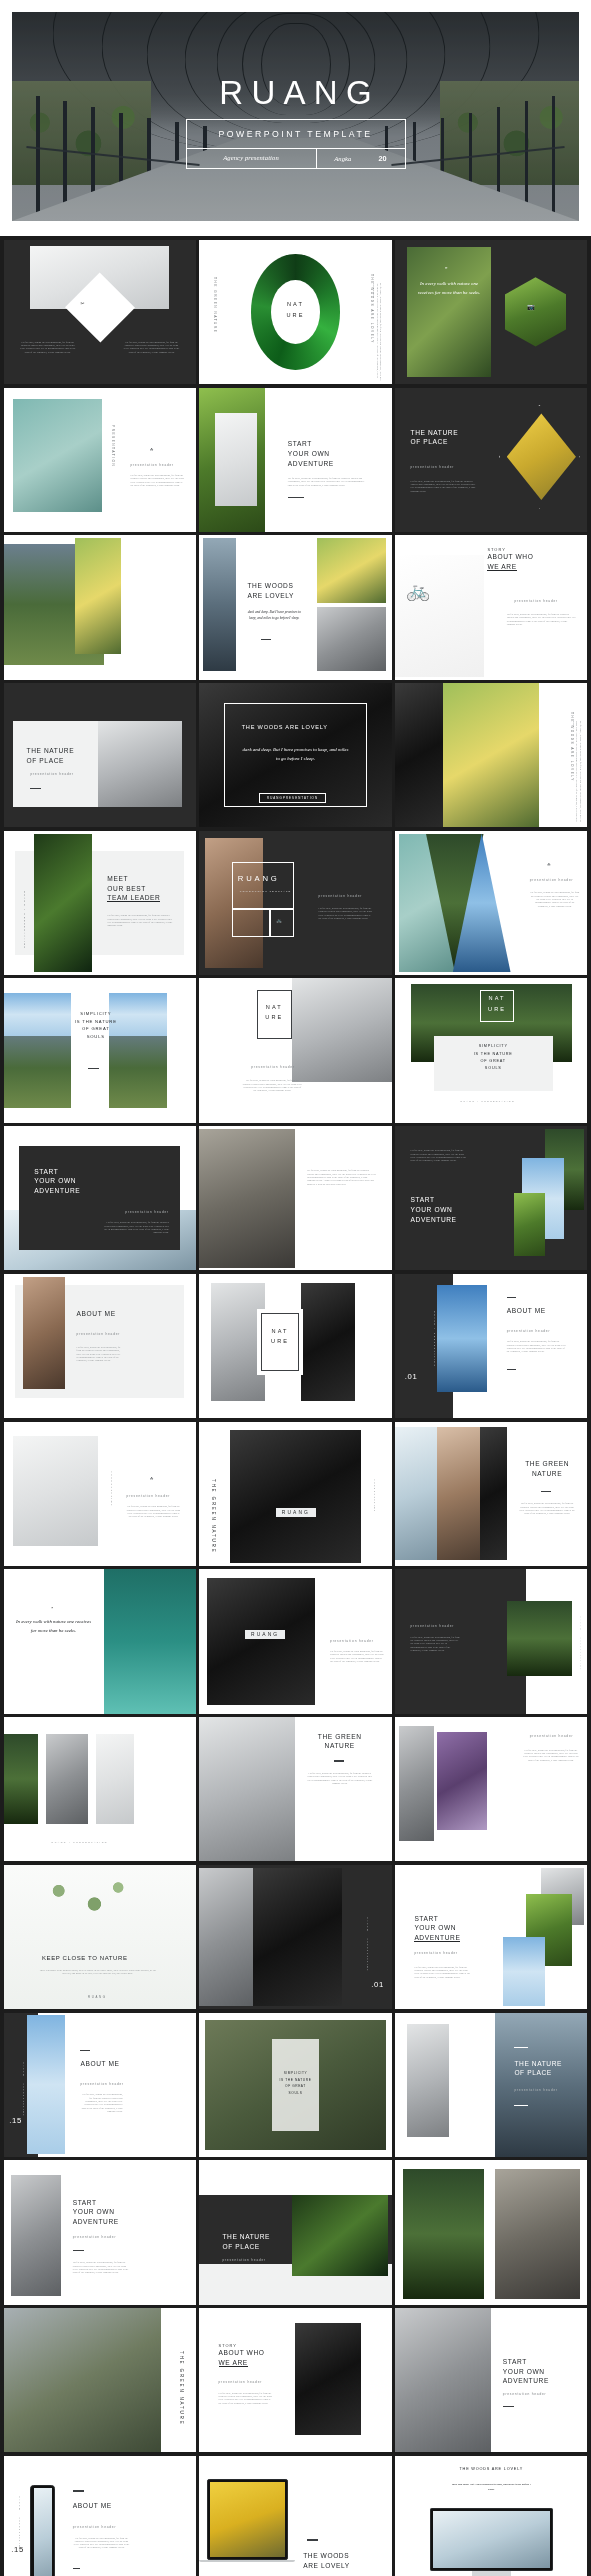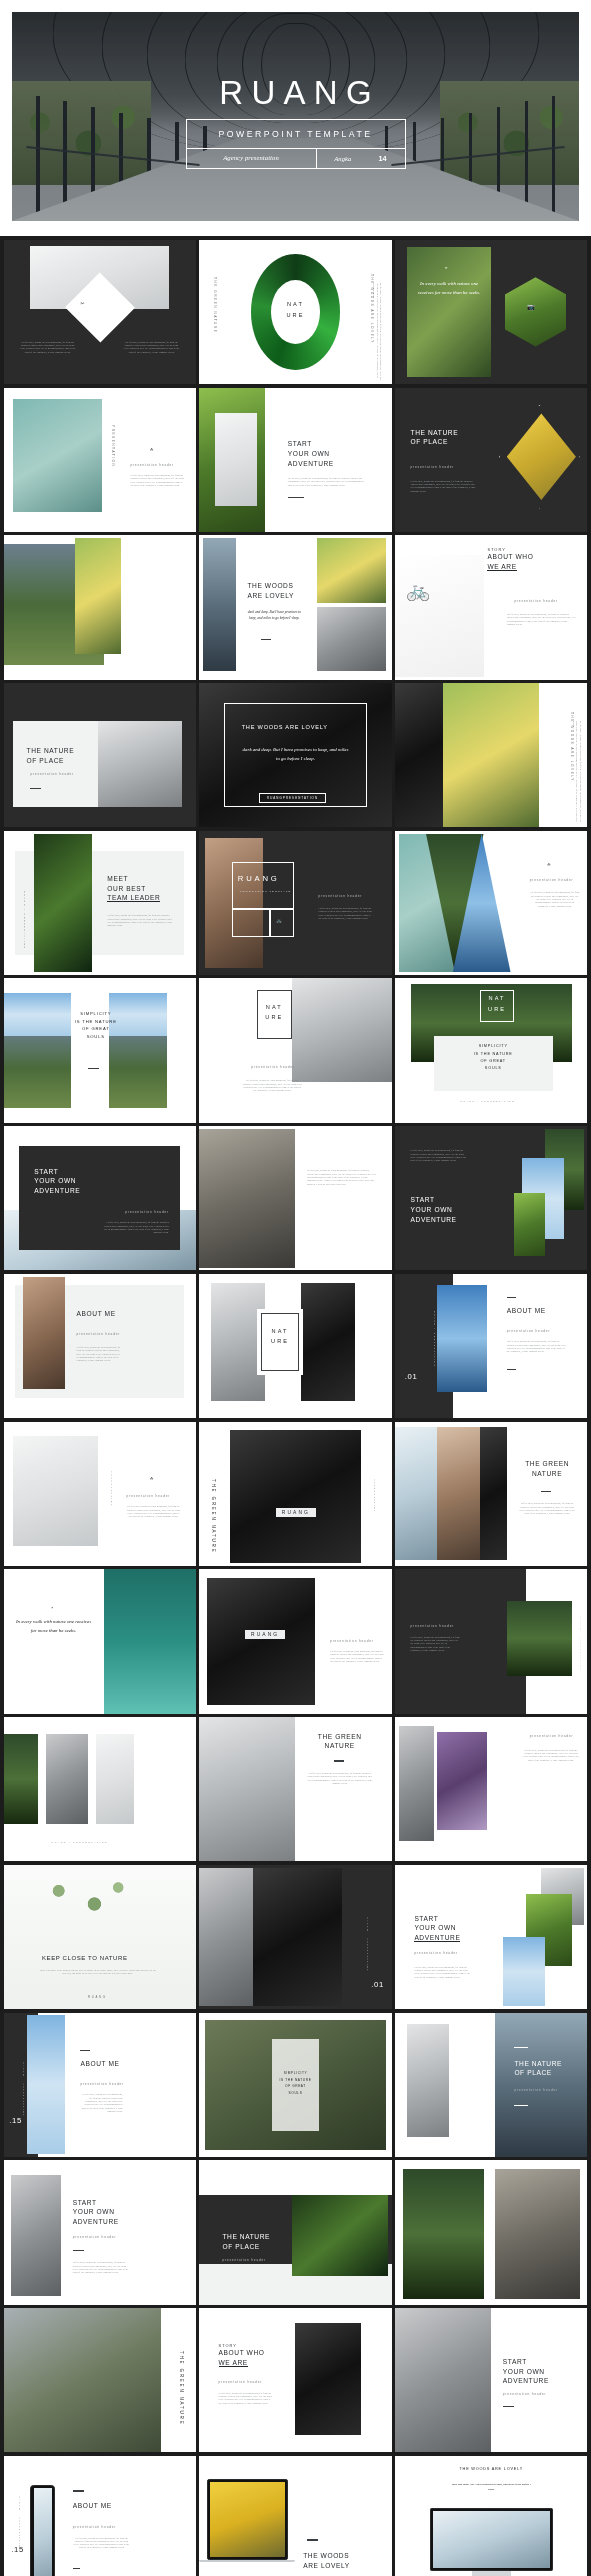--- a/index.html
+++ b/index.html
@@ -214,21 +214,21 @@
       <div class="hero-overlay"></div>
     </div>
     <div class="hero-content">
       <div class="hero-title">RUANG</div>
       <div class="hero-box">
         <div class="hero-sub">POWERPOINT TEMPLATE</div>
         <div class="hero-meta">
           <div class="hero-meta-l">Agency presentation</div>
           <div class="hero-meta-r">
             <span class="nm">Angka</span>
-            <span class="num">14</span>
+            <span class="num">20</span>
           </div>
         </div>
       </div>
     </div>
   </div>
 </div>
 
 <div class="grid">
 
   <div class="slide dark">

